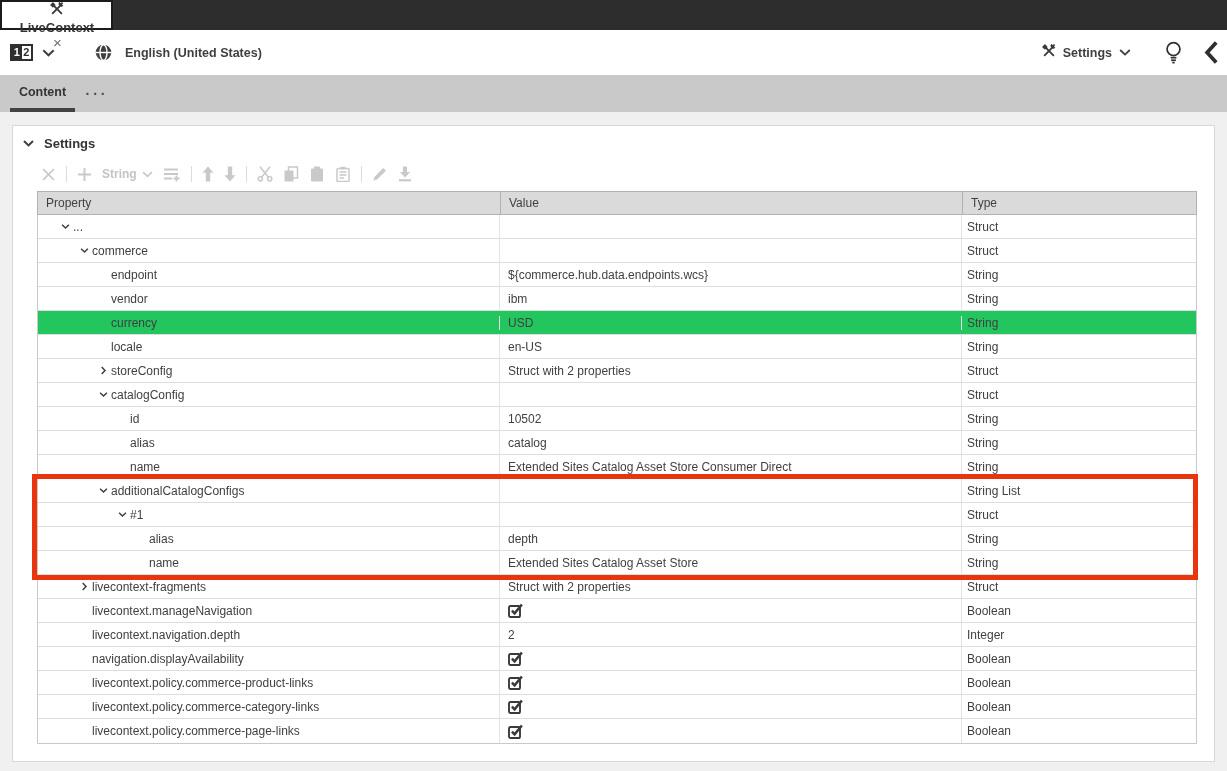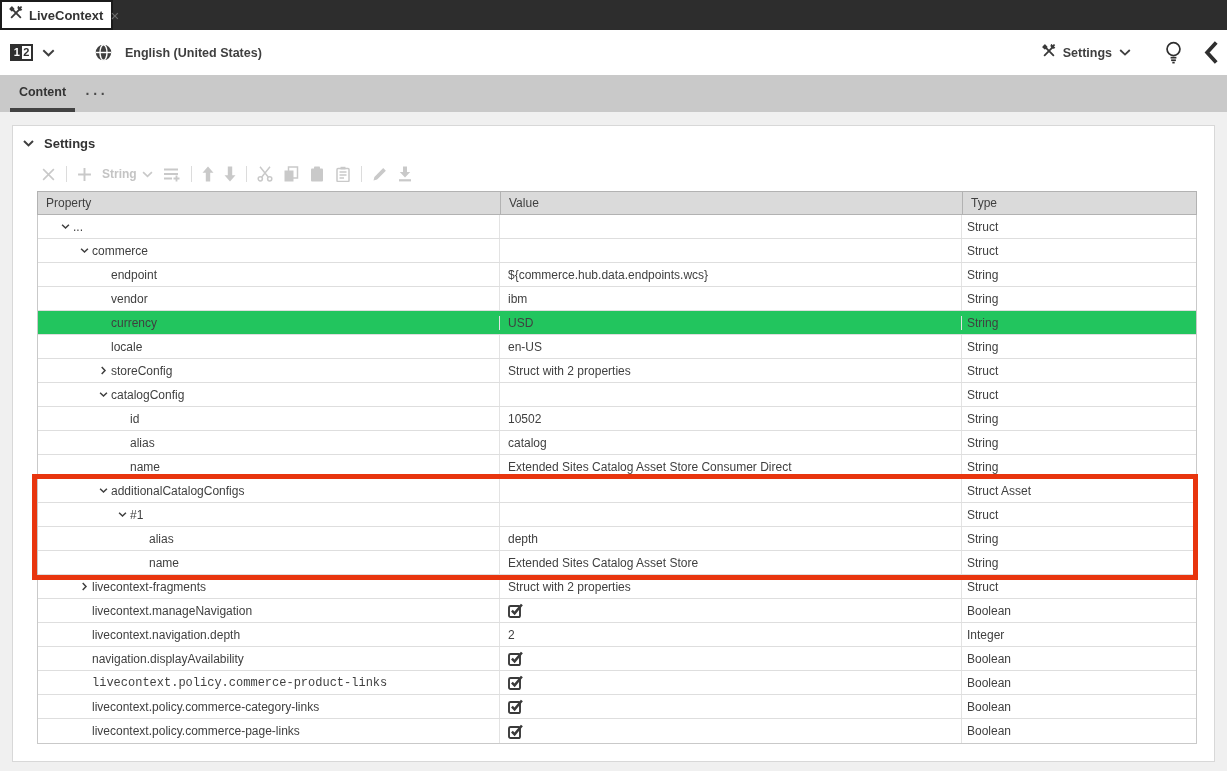--- a/index.html
+++ b/index.html
@@ -6,21 +6,21 @@
   html,body { margin:0; padding:0; }
   body {
     width:1227px; height:771px; overflow:hidden;
     font-family:"Liberation Sans", sans-serif;
     background:#f0f0f0; color:#3f3f3f;
   }
   
   .topbar { height:30px; background:#2d2d2d; display:flex; align-items:stretch; }
   .doc-tab {
     width:113px; background:#fff; border:2px solid #1b1b1b;
-    display:flex; align-items:center; gap:6px; padding:0 6px 0 7px; cursor:default;
+    display:flex; align-items:center; padding:0 6px 0 7px; cursor:default;flex-direction:column;
   }
   .doc-tab .dt-title { font-weight:bold; font-size:13px; color:#333; white-space:nowrap; }
   .doc-tab .dt-close { color:#6e6e6e; font-size:15px; line-height:1; margin-left:1px; }
   .ic-dark { color:#3a3a3a; }
   
   .main-toolbar {
     height:45px; background:#fff; display:flex; align-items:center;
     justify-content:space-between; padding:0 9px 0 10px;
   }
   .mt-left, .mt-right { display:flex; align-items:center; }
@@ -402,21 +402,21 @@
             <div class="cell prop" style="padding-left: 57px;">
               <span class="expander">
                 <svg viewBox="0 0 9 9" width="9" height="9">
                   <path d="M1.1 2.7 L4.5 6 L7.9 2.7" fill="none" stroke="#3f3f3f" stroke-width="1.5"></path>
                 </svg>
               </span>
               <span>additionalCatalogConfigs</span>
             </div>
             <div class="cell val"></div>
             <div class="cell typ">
-              <span>Struct Asset</span>
+              <span>String List</span>
             </div>
           </div>
           <div class="row red-row">
             <div class="cell prop" style="padding-left: 76px;">
               <span class="expander">
                 <svg viewBox="0 0 9 9" width="9" height="9">
                   <path d="M1.1 2.7 L4.5 6 L7.9 2.7" fill="none" stroke="#3f3f3f" stroke-width="1.5"></path>
                 </svg>
               </span>
               <span>#1</span>
@@ -506,21 +506,21 @@
                   <rect x="1" y="3" width="11" height="11" rx="1.6" fill="#fff" stroke="#3a3a3a" stroke-width="1.9"></rect>
                   <path d="M3.9 7.7 L6.6 10.4 L13.9 1.5" fill="none" stroke="#3a3a3a" stroke-width="2.5"></path>
                 </svg>
               </span>
             </div>
             <div class="cell typ">
               <span>Boolean</span>
             </div>
           </div>
           <div class="row">
-            <div class="cell prop" style="padding-left: 38px; font-family: Liberation Mono, monospace;">
+            <div class="cell prop" style="padding-left: 38px;">
               <span class="expander"></span>
               <span>livecontext.policy.commerce-product-links</span>
             </div>
             <div class="cell val">
               <span style="display: flex;">
                 <svg viewBox="0 0 16 15" width="16" height="15">
                   <rect x="1" y="3" width="11" height="11" rx="1.6" fill="#fff" stroke="#3a3a3a" stroke-width="1.9"></rect>
                   <path d="M3.9 7.7 L6.6 10.4 L13.9 1.5" fill="none" stroke="#3a3a3a" stroke-width="2.5"></path>
                 </svg>
               </span>

